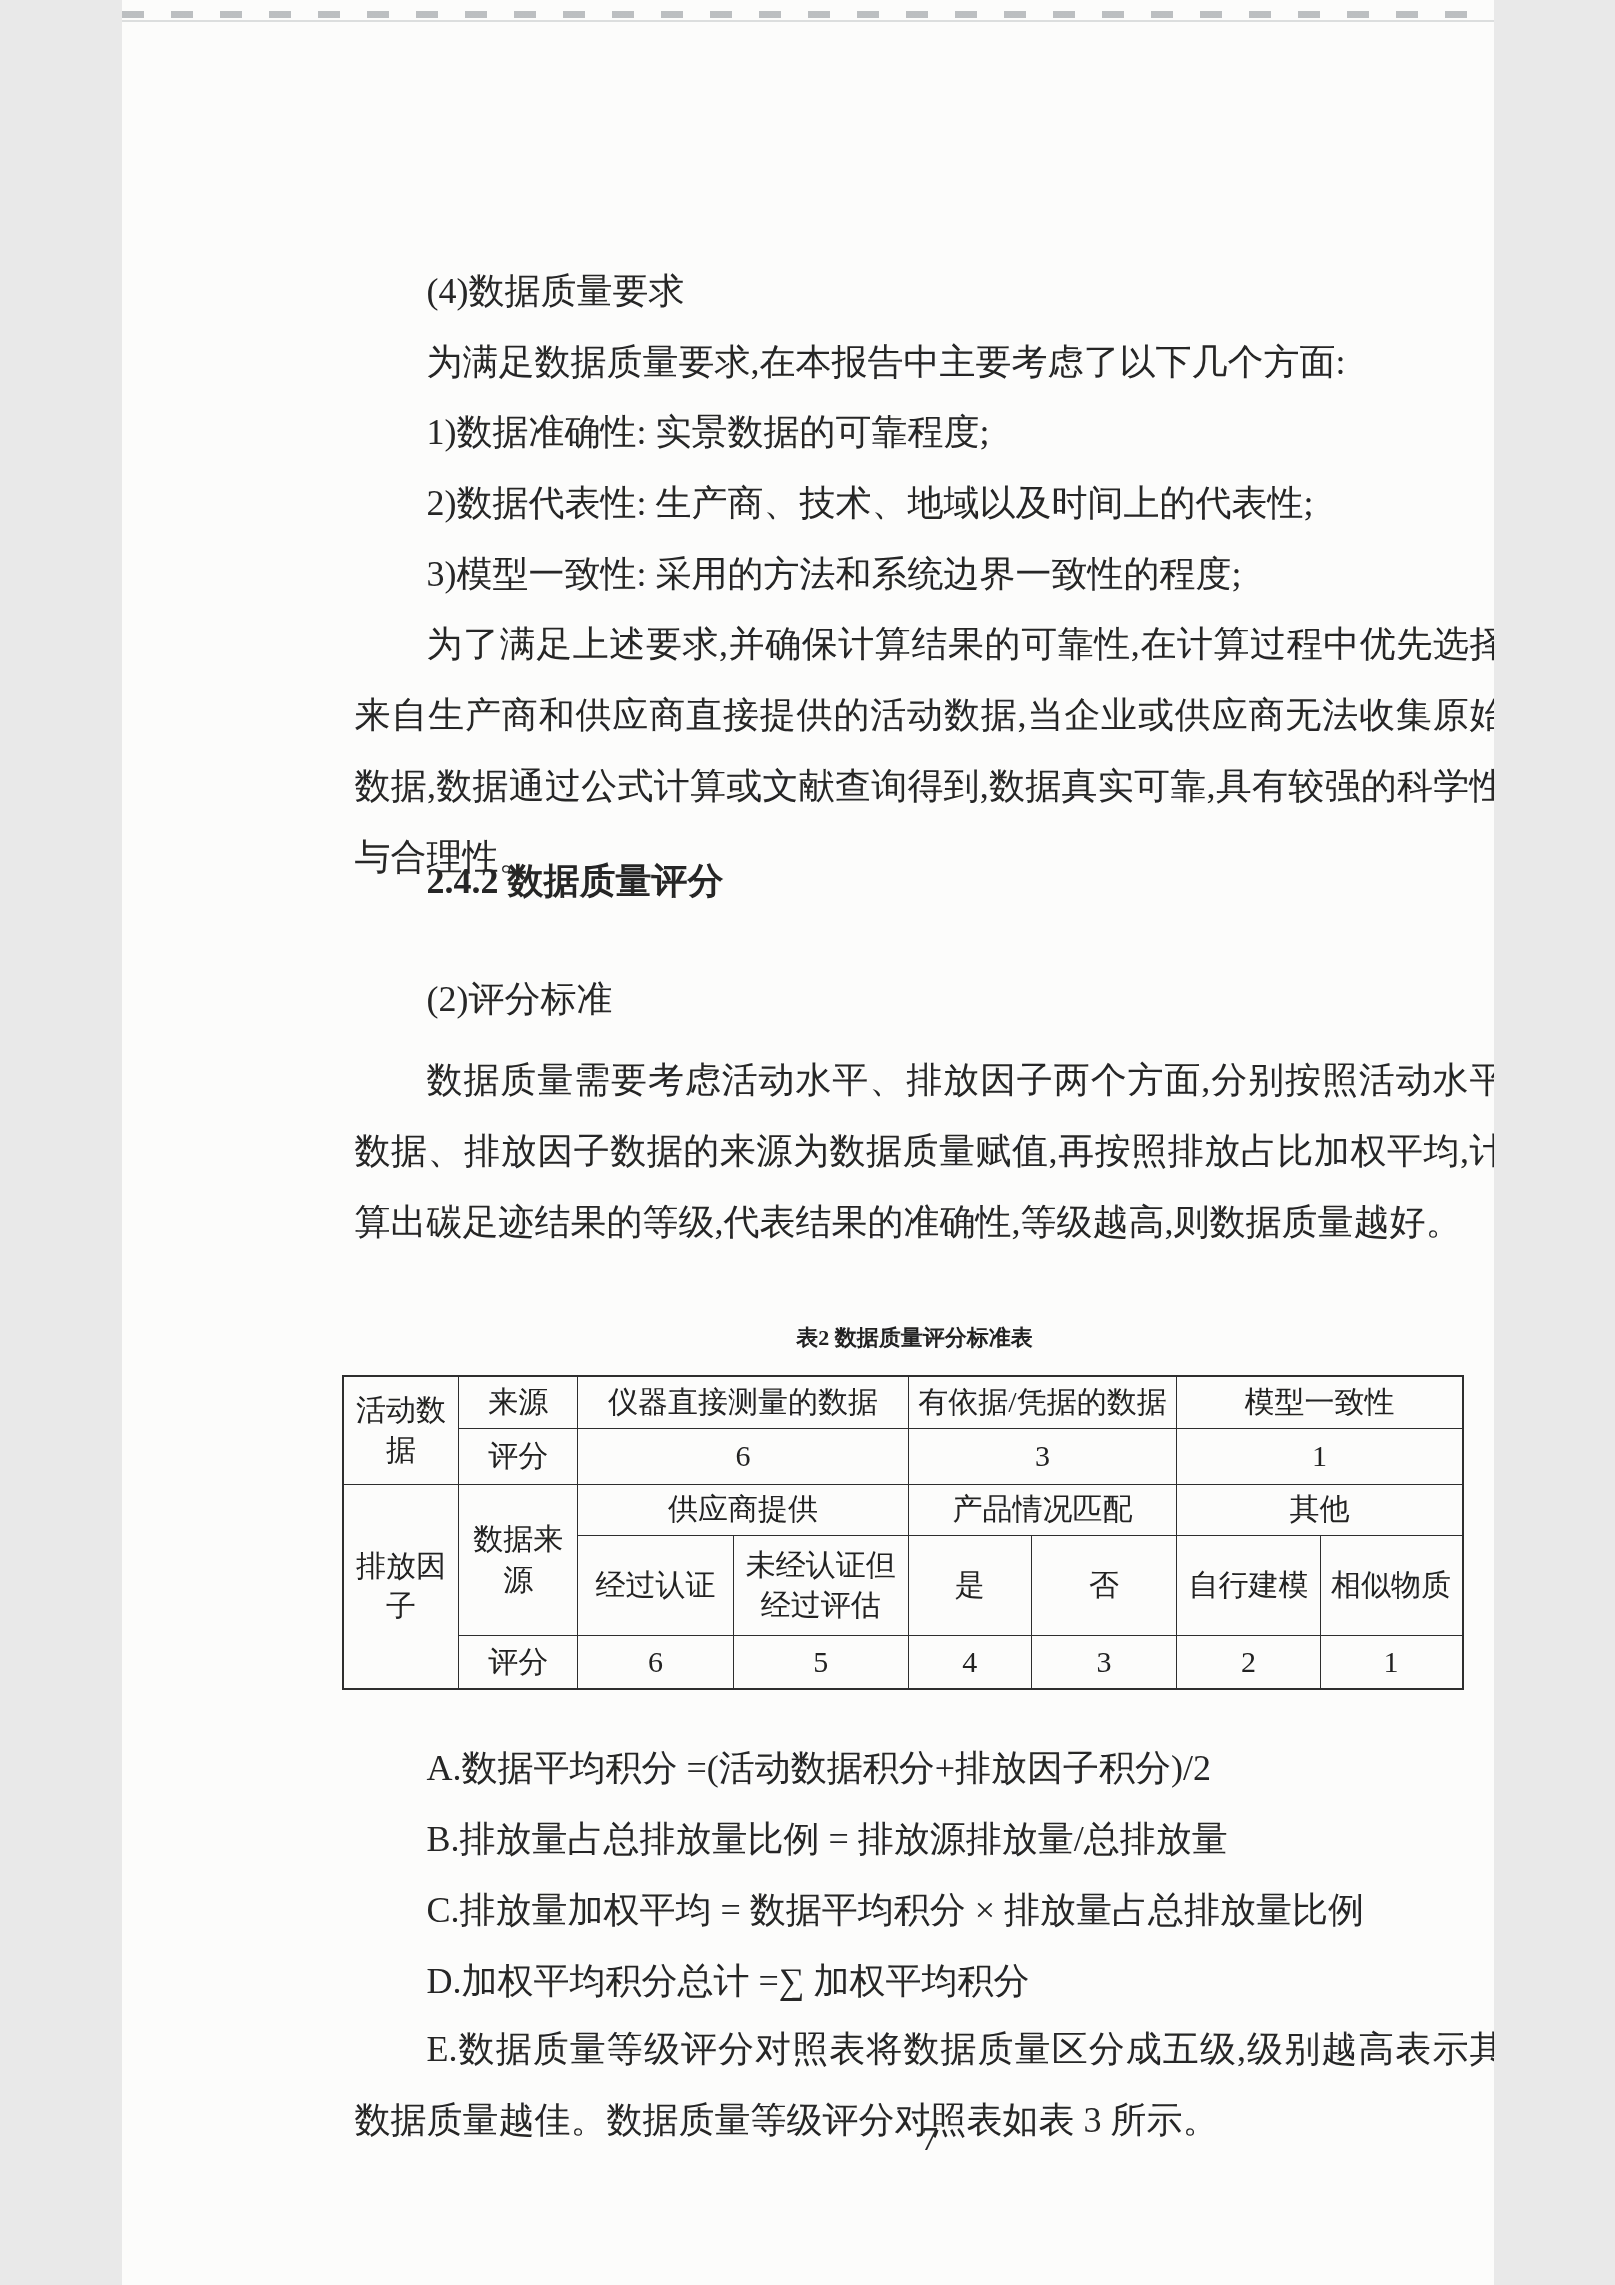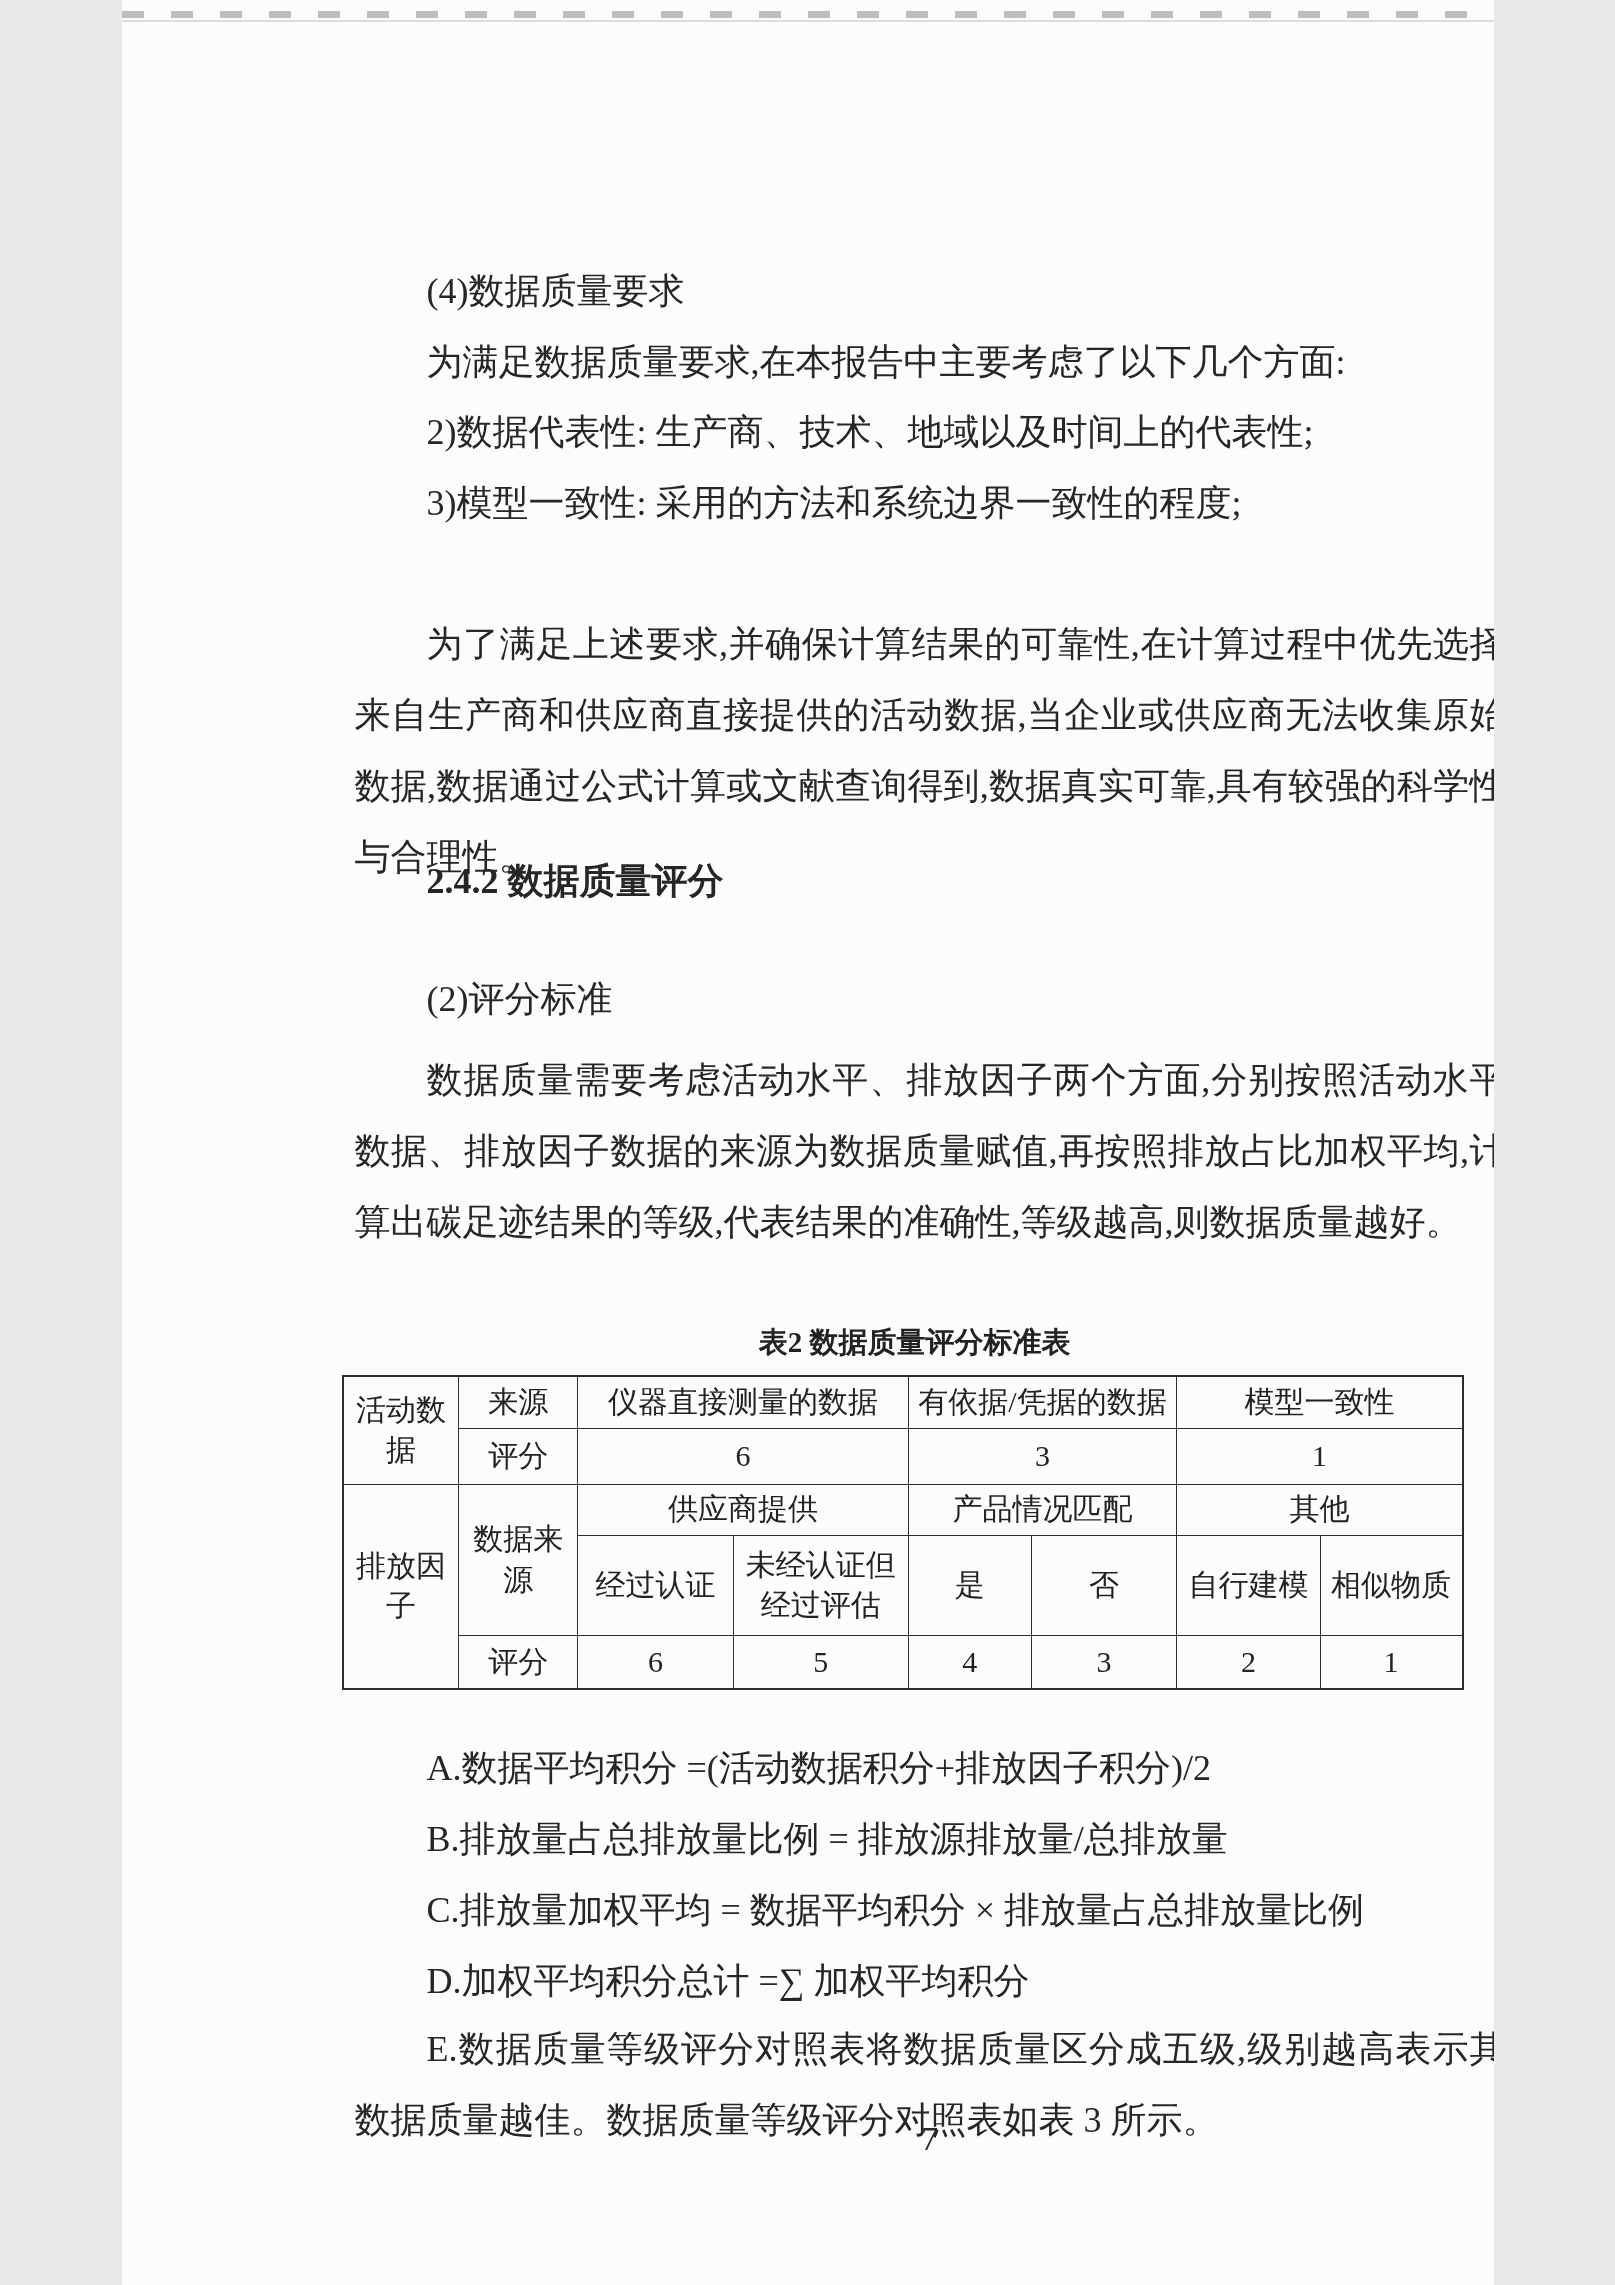--- a/index.html
+++ b/index.html
@@ -11,21 +11,21 @@
     overflow:hidden;
     font-family:"Liberation Serif","DejaVu Serif",serif;
     color:#262626;
   }
   .blk{position:absolute;left:233px;width:1151px;font-size:36px;line-height:71px;}
   .indent{text-indent:72px;}
   .just{text-align:justify;}
   .bold{font-weight:700;}
   .tbl-caption{
     position:absolute;left:232px;width:1122px;
-    text-align:center;font-size:29px;font-weight:700;color:#222;
+    text-align:center;font-size:22px;font-weight:700;color:#222;
   }
   table.score{
     position:absolute;left:220px;top:1375px;width:1122px;
     border-collapse:collapse;table-layout:fixed;
     font-size:30px;color:#222;
     border:2.7px solid #2e2e2e;
   }
   table.score td{
     border:1.8px solid #2e2e2e;
     text-align:center;vertical-align:middle;
@@ -75,20 +75,21 @@
   <div class="art pen pen5"></div>
   <div class="art tick-pink1"></div>
   <div class="art tick-pink2"></div>
   <div class="art tick-teal"></div>
 
   <div class="blk indent" style="top:256px;">(4)数据质量要求</div>
 
   <div class="blk indent" style="top:327px;">为满足数据质量要求,在本报告中主要考虑了以下几个方面:</div>
 
   <div class="blk" style="top:397px;">
+    <div class="indent">1)数据准确性: 实景数据的可靠程度;</div>
     <div class="indent">2)数据代表性: 生产商、技术、地域以及时间上的代表性;</div>
     <div class="indent">3)模型一致性: 采用的方法和系统边界一致性的程度;</div>
   </div>
 
   <div class="blk indent just" style="top:609px;">为了满足上述要求,并确保计算结果的可靠性,在计算过程中优先选择来自生产商和供应商直接提供的活动数据,当企业或供应商无法收集原始数据,数据通过公式计算或文献查询得到,数据真实可靠,具有较强的科学性与合理性。</div>
 
   <div class="blk indent bold" style="top:846px;">2.4.2 数据质量评分</div>
 
   <div class="blk indent" style="top:964px;">(2)评分标准</div>
 

